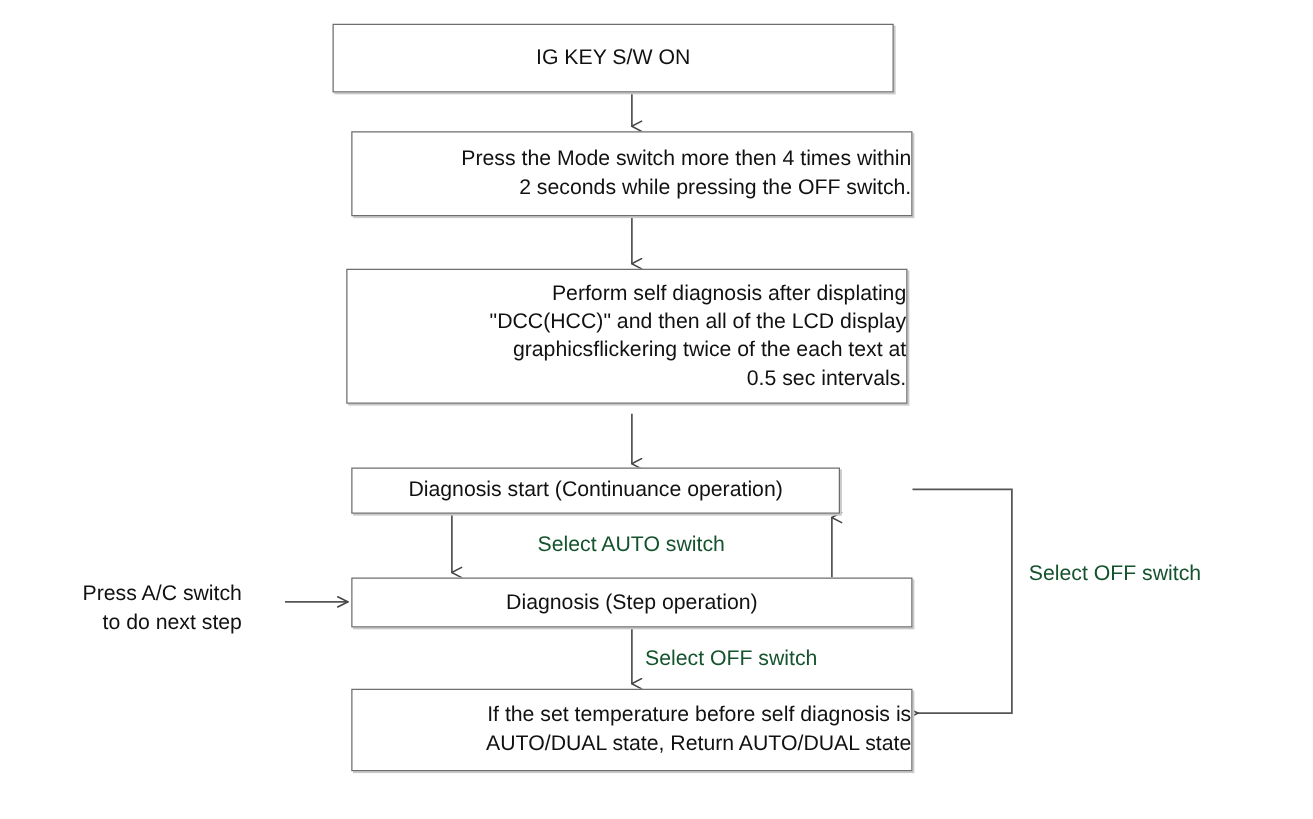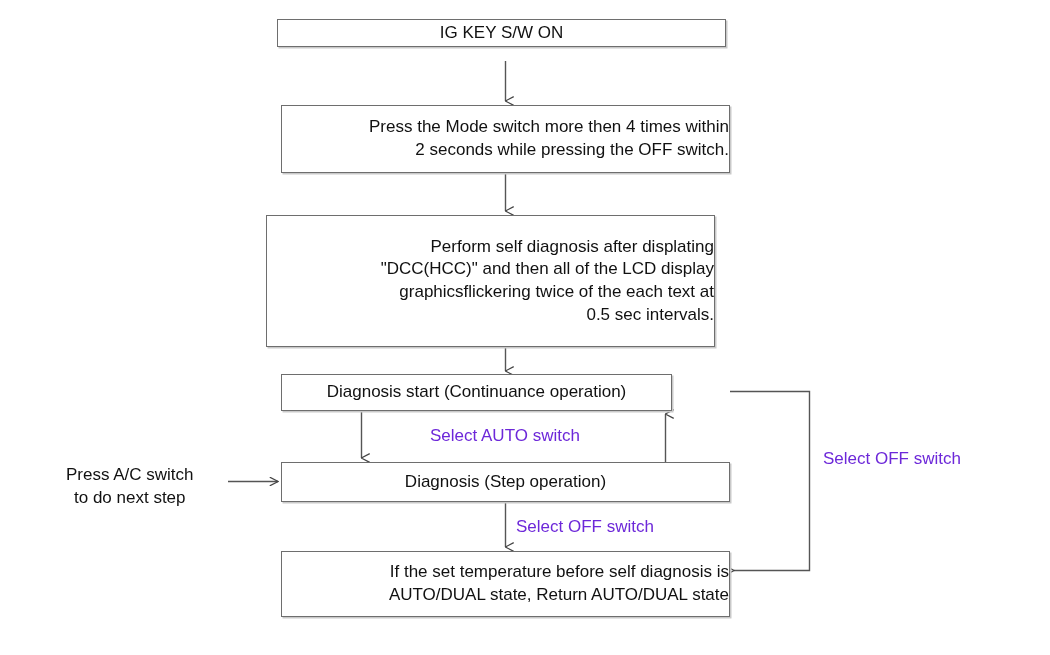--- a/index.html
+++ b/index.html
@@ -42,31 +42,31 @@
     text-align: center;
     padding: 0 8px;
   }
   .node-text.left {
     text-align: right;
     padding-left: 17px;
   }
   .edge-label {
     position: absolute;
     font-size: 17px;
-    color: #6d28d9;
+    color: #14532d;
     white-space: pre-line;
     line-height: 1.33;
   }
   .side-note {
     position: absolute;
     font-size: 17px;
     color: #111111;
     white-space: pre-line;
     line-height: 1.33;
-    text-align: center;
+    text-align: right;
   }
 </style>
 </head>
 <body>
 
 <div id="page">
 
   <svg class="canvas" viewBox="0 0 1050 655" xmlns="http://www.w3.org/2000/svg">
     <defs>
       <marker id="arrow-down" viewBox="0 0 10 10" refX="5" refY="9" markerWidth="7" markerHeight="7" orient="auto">
@@ -93,30 +93,30 @@
 
     <line x1="665.5" y1="462" x2="665.5" y2="414" stroke="#555555" stroke-width="1.4" marker-end="url(#arrow-up)"></line>
 
     <line x1="505.5" y1="502" x2="505.5" y2="547" stroke="#555555" stroke-width="1.4" marker-end="url(#arrow-down)"></line>
 
     <polyline points="730,391.5 809.5,391.5 809.5,570.5 734,570.5" fill="none" stroke="#555555" stroke-width="1.4" marker-end="url(#arrow-left)"></polyline>
 
     <line x1="228" y1="481.5" x2="278" y2="481.5" stroke="#555555" stroke-width="1.4" marker-end="url(#arrow-right)"></line>
   </svg>
 
-  <div class="node-box" style="left:277px; top:19px; width:449px; height:28px;justify-content:flex-end;">
+  <div class="node-box" style="left:266px; top:19px; width:449px; height:55px;justify-content:flex-end;">
     <div class="node-text center">IG KEY S/W ON</div>
   </div>
 
   <div class="node-box" style="left:281px; top:105px; width:449px; height:68px;">
     <div class="node-text left">Press the Mode switch more then 4 times within
 2 seconds while pressing the OFF switch.</div>
   </div>
 
-  <div class="node-box" style="left:266px; top:215px; width:449px; height:132px;">
+  <div class="node-box" style="left:277px; top:215px; width:449px; height:108px;">
     <div class="node-text left">Perform self diagnosis after displating
 "DCC(HCC)" and then all of the LCD display
 graphicsflickering twice of the each text at
 0.5 sec intervals.</div>
   </div>
 
   <div class="node-box" style="left:281px; top:374px; width:391px; height:37px;">
     <div class="node-text center">Diagnosis start (Continuance operation)</div>
   </div>
 

